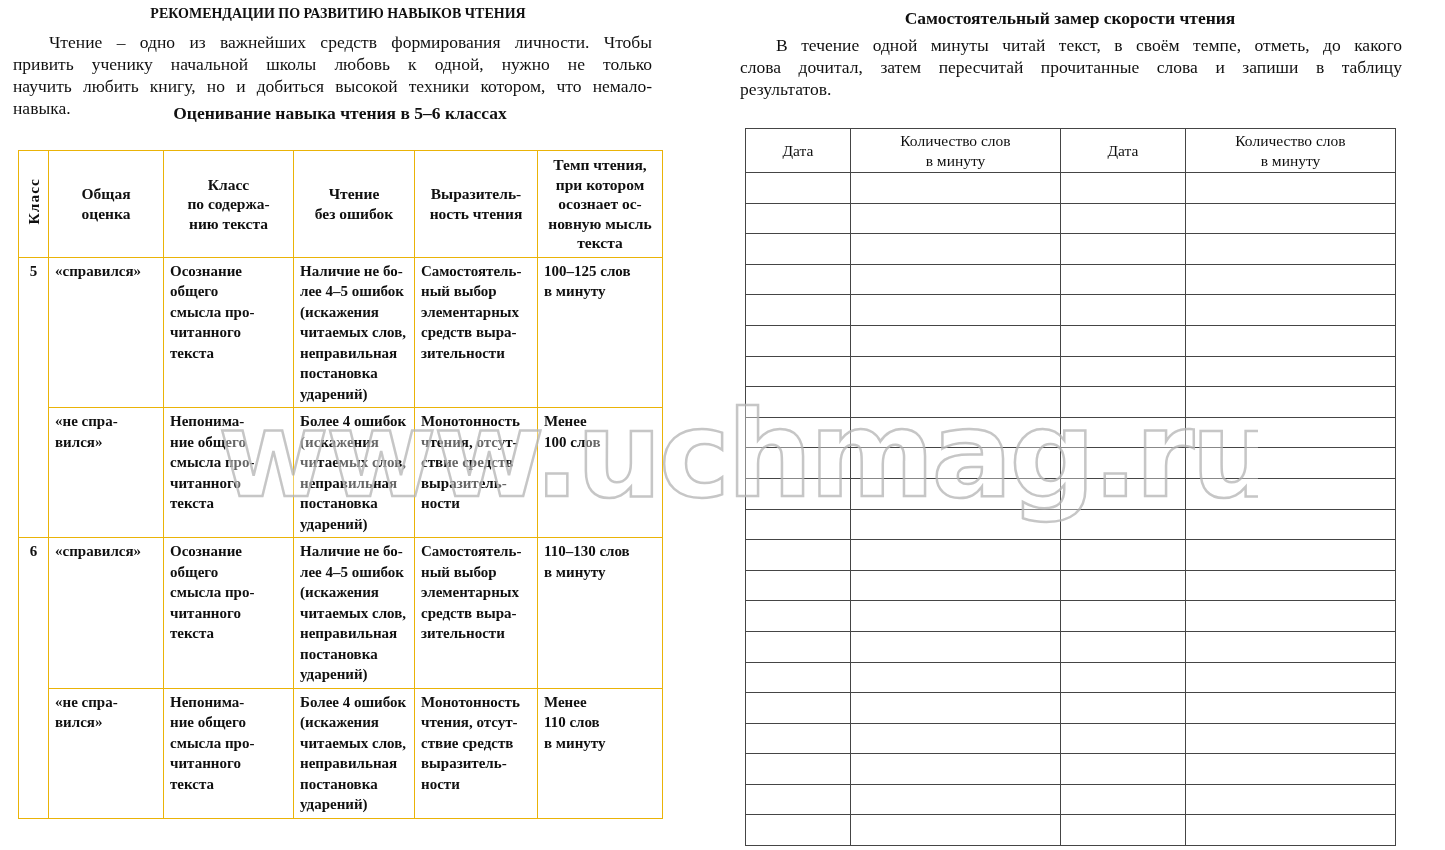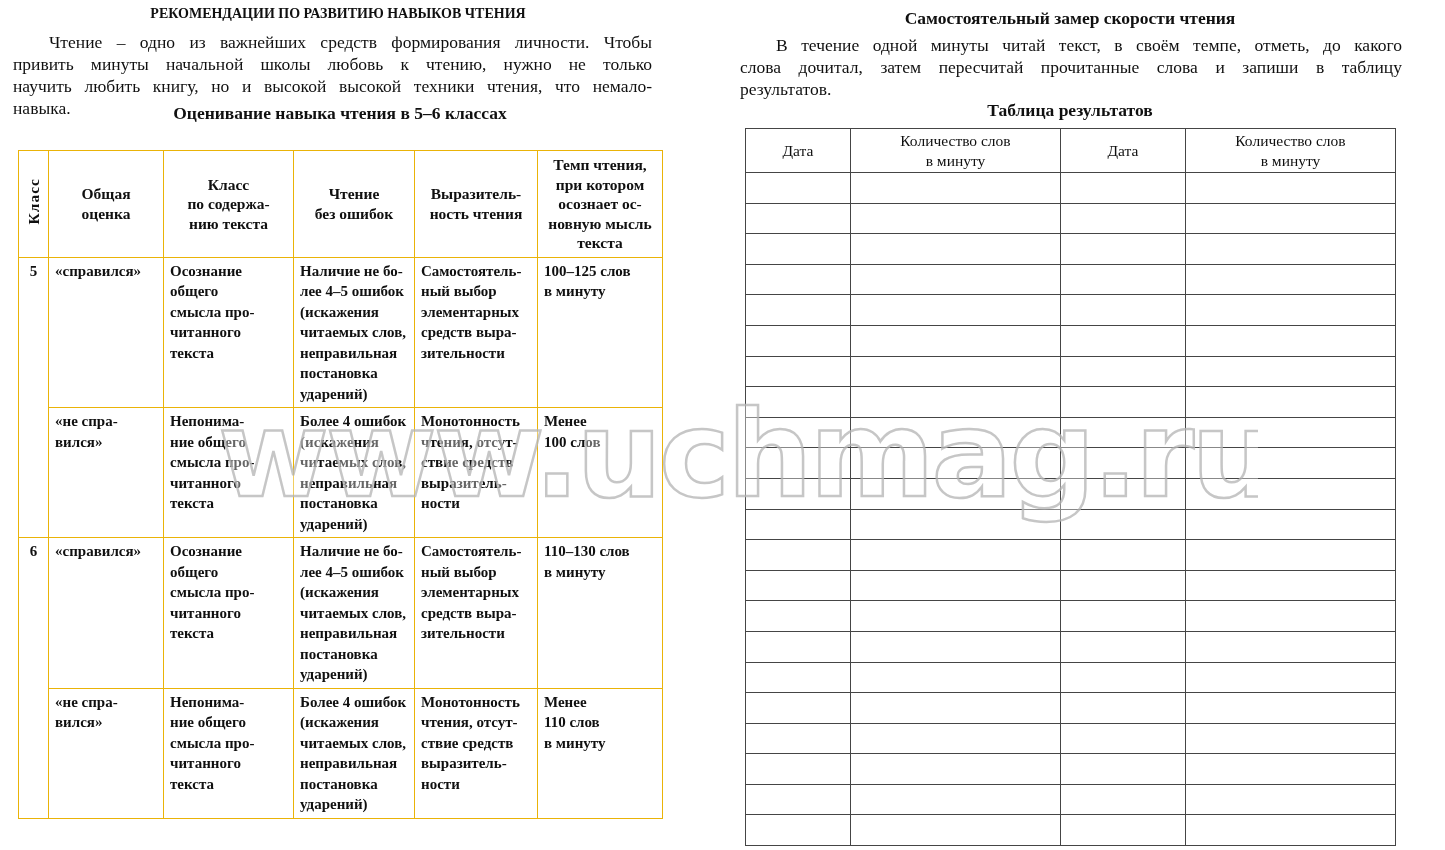--- a/index.html
+++ b/index.html
@@ -56,22 +56,22 @@
   #watermark{pointer-events:none;z-index:5;opacity:.8;}
 </style>
 </head>
 <body>
 
 <div class="abs" style="left:0;top:0;width:720px;height:850px;">
   <div class="abs page-title" style="left:13px;top:6px;width:650px;">РЕКОМЕНДАЦИИ ПО РАЗВИТИЮ НАВЫКОВ ЧТЕНИЯ</div>
 
   <div class="abs intro" style="left:13px;top:31px;width:639px;">
       <span class="jline">Чтение – одно из важнейших средств формирования личности. Чтобы</span>
-      <span class="jline">привить минуты начальной школы любовь к чтению, нужно не только</span>
-      <span class="jline">научить любить книгу, но и высокой высокой техники чтения, что немало-</span>
+      <span class="jline">привить ученику начальной школы любовь к одной, нужно не только</span>
+      <span class="jline">научить любить книгу, но и добиться высокой техники котором, что немало-</span>
       <span class="jline jlast">навыка.</span>
     </div>
 
   <div class="abs sub-title" style="left:18px;top:103px;width:644px;">Оценивание навыка чтения в 5–6 классах</div>
 
   <table class="abs gt" style="left:18px;top:150px;">
     <colgroup>
       <col style="width:30px">
         <col style="width:115px">
         <col style="width:130px">
@@ -196,21 +196,20 @@
 
 <div class="abs" style="left:720px;top:0;width:725px;height:850px;">
   <div class="abs page-title-sm" style="left:20px;top:8px;width:660px;">Самостоятельный замер скорости чтения</div>
 
   <div class="abs intro" style="left:20px;top:34px;width:662px;">
       <span class="jline">В течение одной минуты читай текст, в своём темпе, отметь, до какого</span>
       <span class="jline">слова дочитал, затем пересчитай прочитанные слова и запиши в таблицу</span>
       <span class="jline jlast">результатов.</span>
     </div>
 
-  <div class="abs sub-title" style="left:25px;top:100px;width:650px;">Таблица результатов</div>
 
   <table class="abs rt" style="left:25px;top:128px;">
     <colgroup>
       <col style="width:105px">
         <col style="width:210px">
         <col style="width:125px">
         <col style="width:210px">
     </colgroup>
     <thead>
       <tr>

